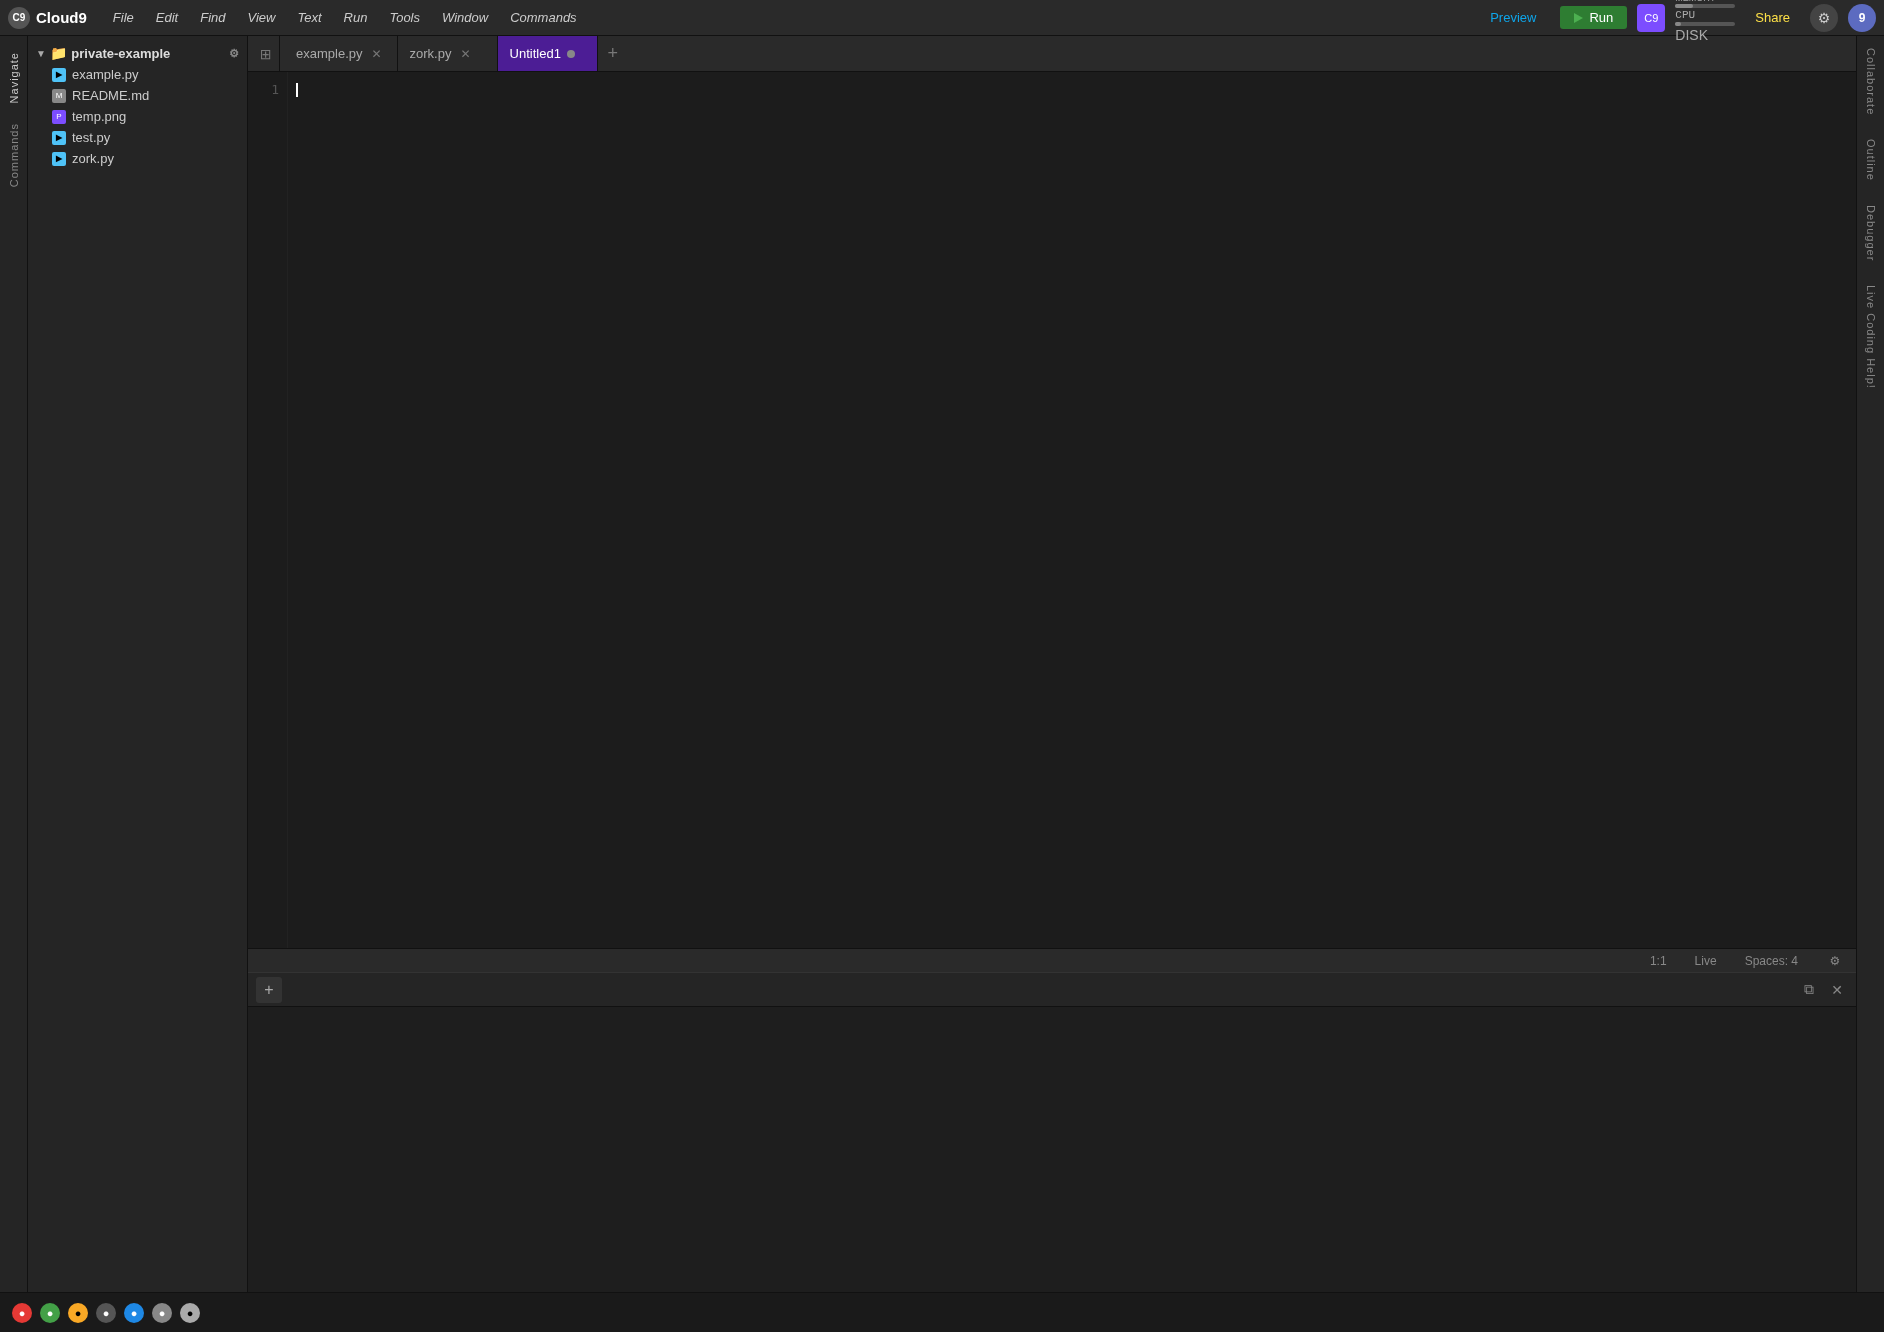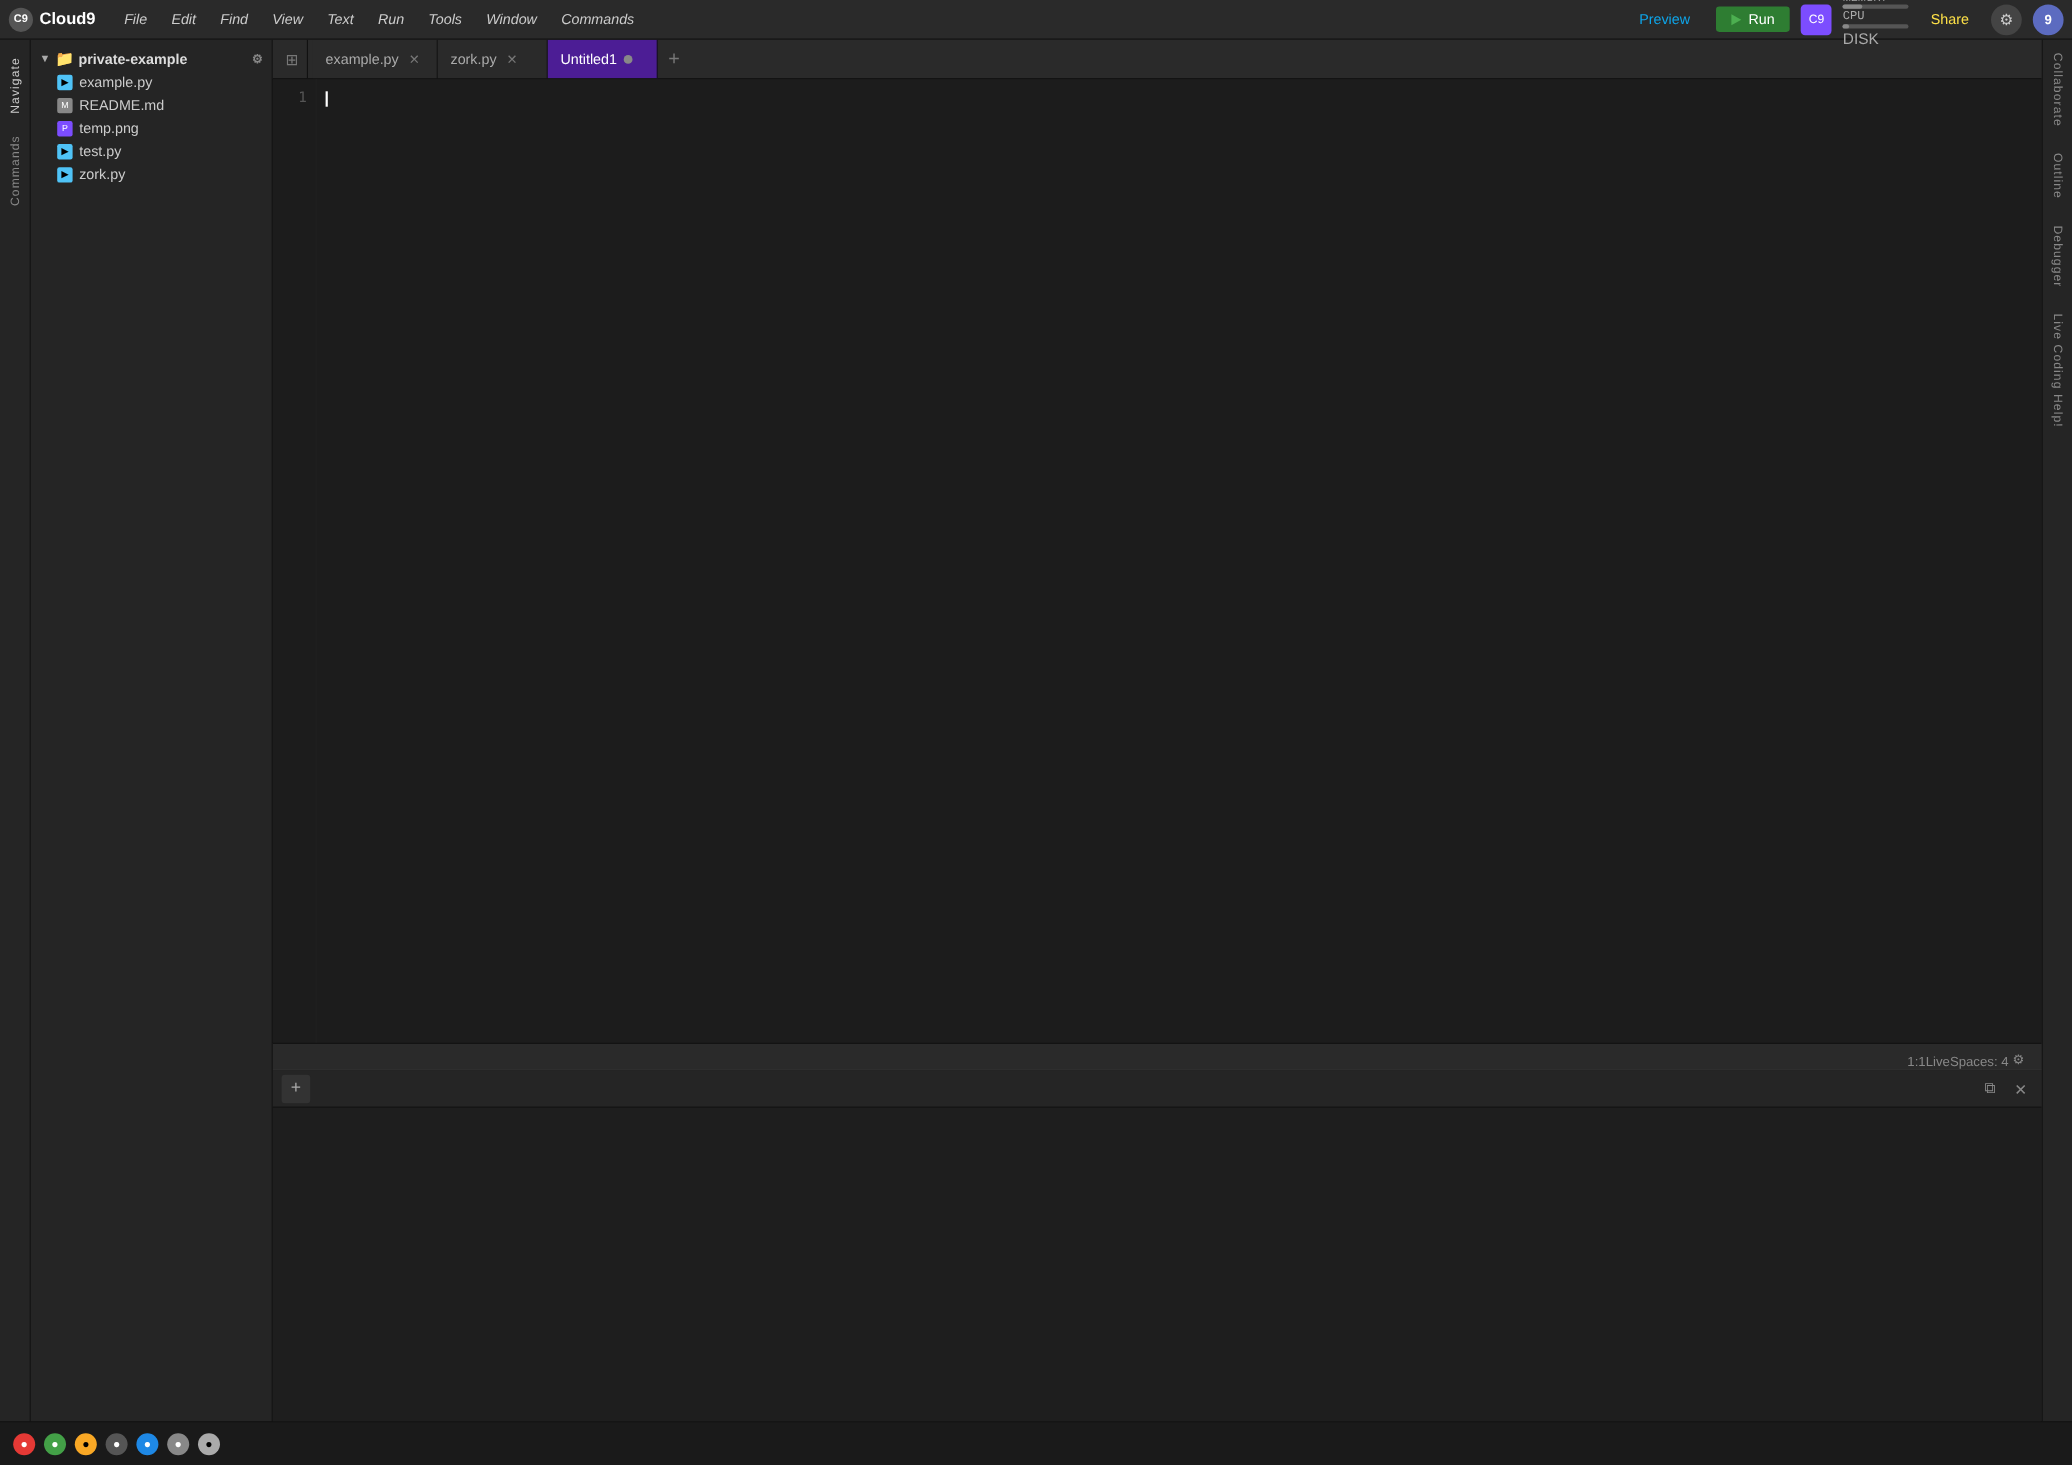--- a/index.html
+++ b/index.html
@@ -302,24 +302,24 @@
       animation: blink 1s step-end infinite;
     }
     @keyframes blink { 50% { opacity: 0; } }
 
     
     #status-bar {
       height: 24px;
       background: #2a2a2a;
       border-top: 1px solid #111;
       display: flex;
-      align-items: flex-end;
+      align-items: center;
       justify-content: flex-end;
       padding: 0 12px;
-      gap: 0;
+      gap: 28px;
       font-size: 12px;
       color: #888;
     }
     .status-item { cursor: pointer; }
     .status-gear {
       width: 18px; height: 18px;
       display: flex; align-items: center; justify-content: center;
       color: #888;
       cursor: pointer;
     }

